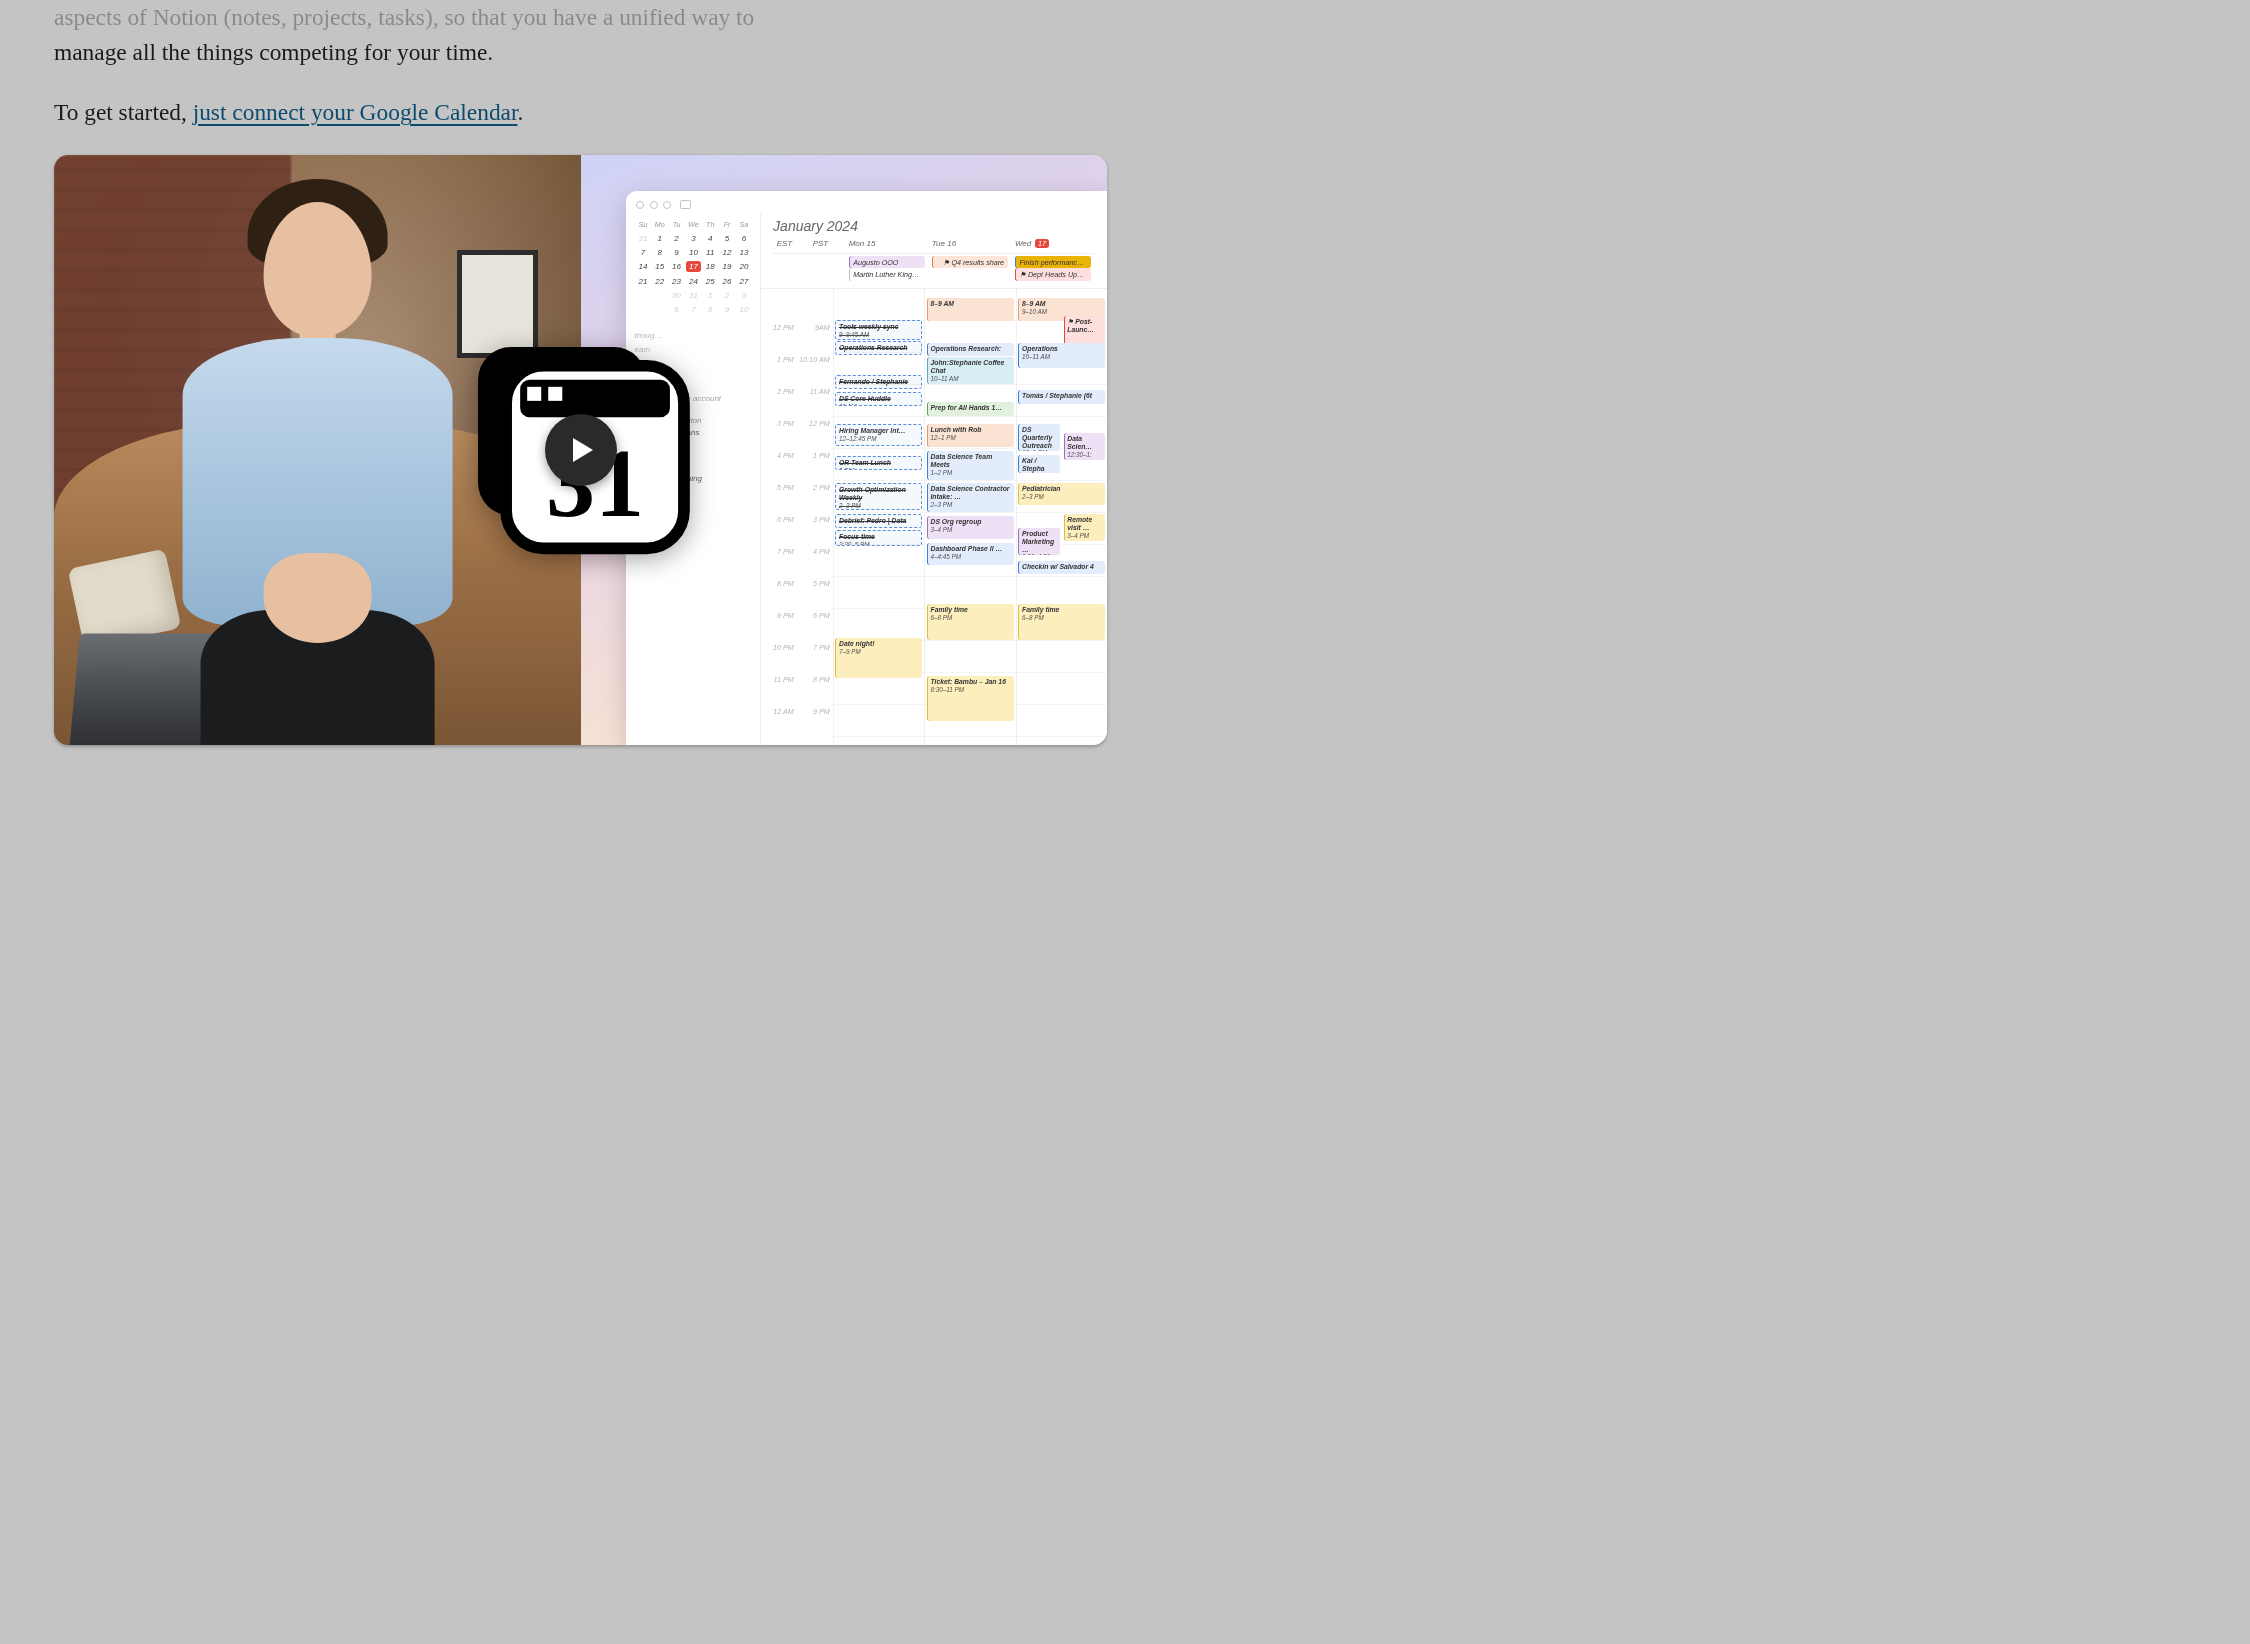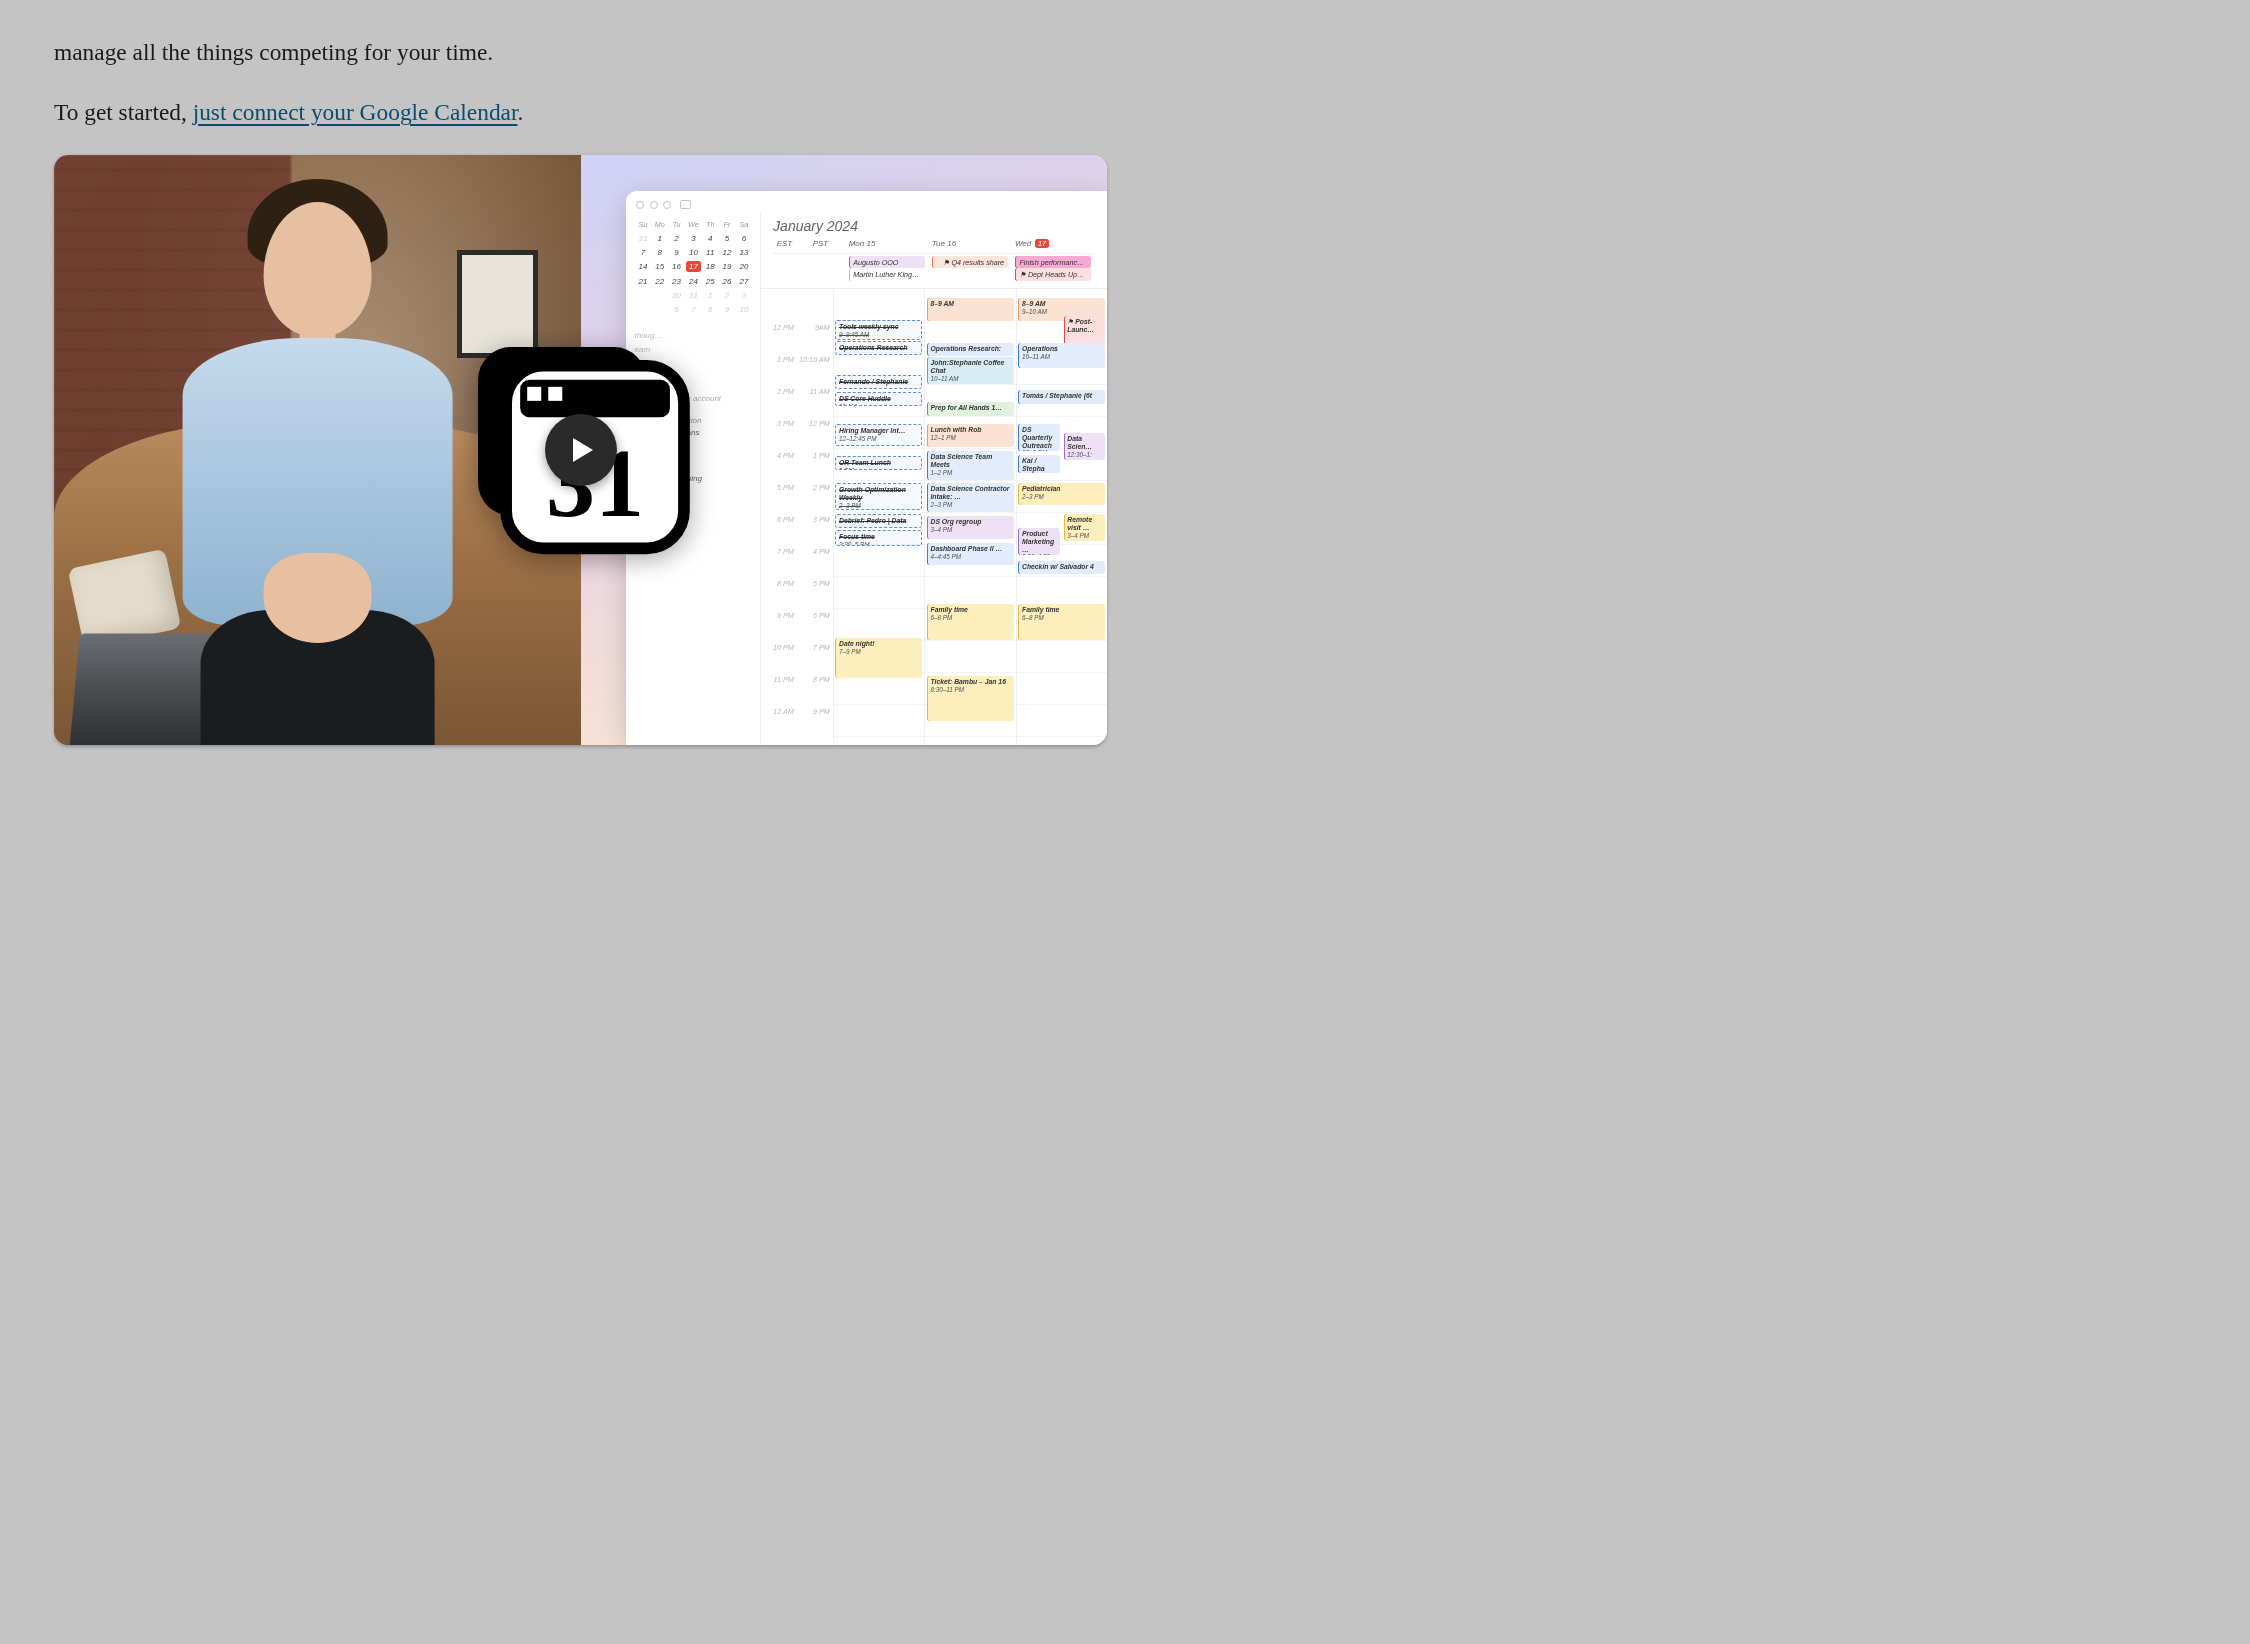--- a/index.html
+++ b/index.html
@@ -189,21 +189,21 @@
   .play-btn::after {
     content:""; display:block;
     border-left:20px solid #fff; border-top:12.6px solid transparent; border-bottom:12.6px solid transparent;
     margin-left:4.5px;
   }
 </style>
 </head>
 <body>
 
 <p class="article-text">
-  <br>
+  <span class="faded">aspects of Notion (notes, projects, tasks), so that you have a unified way to</span><br>
   <span>manage all the things competing for your time.</span>
 </p>
 <p class="article-text">
   <span>To get started, </span><a href="#">just connect your Google Calendar</a><span>.</span>
 </p>
 
 <div class="video-card">
 
   <div class="photo-half">
     <div class="brick"></div>
@@ -350,21 +350,21 @@
           <div></div>
             <div></div>
           <div id="allday-mon">
               <div class="allday" style="background: rgb(239, 225, 245); border-left-color: rgb(154, 111, 191); color: rgb(51, 51, 51);">Augusto OOO</div>
               <div class="allday" style="background: rgb(255, 255, 255); border-left-color: rgb(189, 189, 189); color: rgb(51, 51, 51);">Martin Luther King …</div>
             </div>
           <div id="allday-tue">
               <div class="allday" style="background: rgb(253, 229, 218); border-left-color: rgb(227, 122, 78); color: rgb(51, 51, 51); text-align: right;">⚑ Q4 results share</div>
             </div>
           <div id="allday-wed">
-              <div class="allday" style="background: #f9a8d4; border-left-color: rgb(58, 125, 224); color: rgb(51, 51, 51);">Finish performance …</div>
+              <div class="allday" style="background: #eab308; border-left-color: rgb(58, 125, 224); color: rgb(51, 51, 51);">Finish performance …</div>
               <div class="allday" style="background: rgb(253, 224, 222); border-left-color: rgb(229, 72, 61); color: rgb(51, 51, 51);">⚑ Dept Heads Upda…</div>
             </div>
         </div>
       </div>
 
       <div class="cal-body">
         <div class="hour-col" id="hours-est">
             <div></div>
             <div>12 PM</div>
             <div>1 PM</div>

